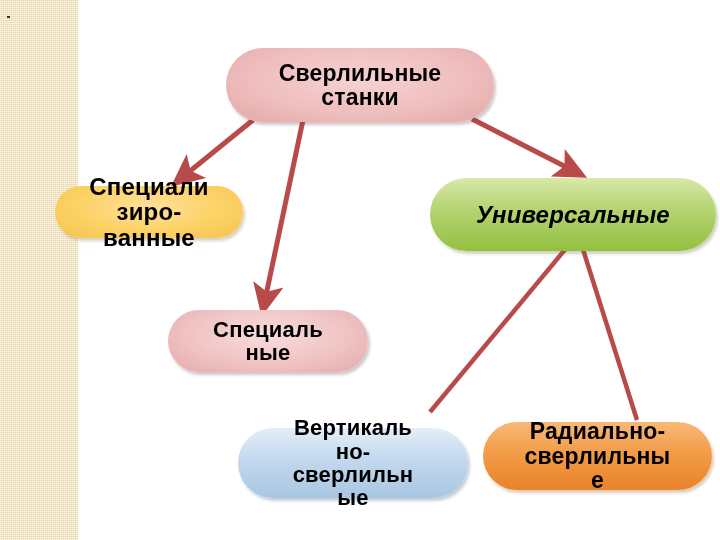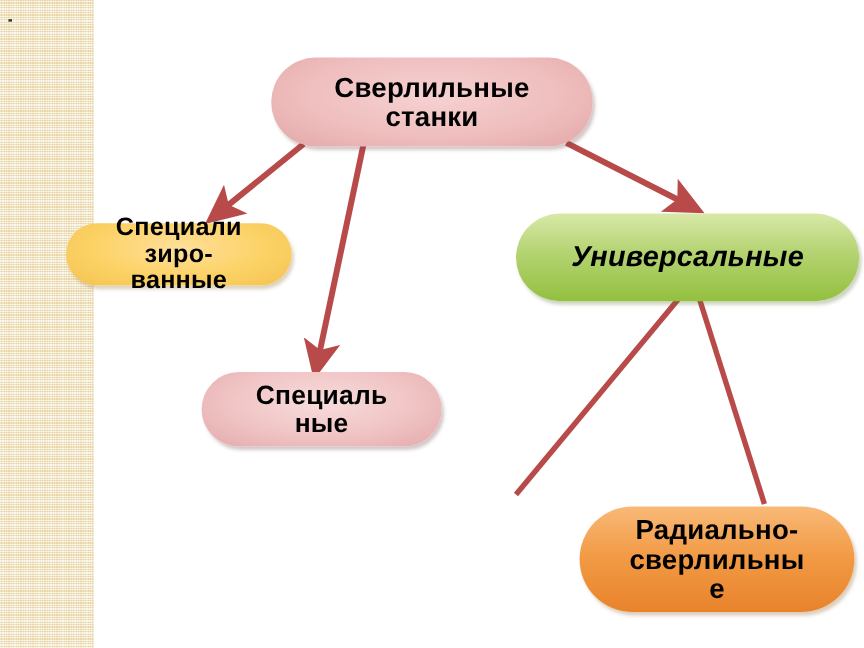--- a/index.html
+++ b/index.html
@@ -74,21 +74,21 @@
   #node-root {
     left: 226px; top: 48px; width: 268px; height: 74px;
     background: radial-gradient(ellipse at 50% 42%, #f6d2d2 0%, #efbdbd 58%, #e2a7a7 100%);
     box-shadow: 2px 3px 3px rgba(110,70,70,0.30);
     font-size: 23px;
   }
   #node-special-ized {
     left: 55px; top: 186px; width: 188px; height: 52px;
     background: radial-gradient(ellipse at 50% 40%, #ffdf9b 0%, #fcd265 55%, #f2c250 100%);
     box-shadow: 2px 3px 3px rgba(140,110,50,0.30);
-    font-size: 21px;
+    font-size: 24px;
   }
   #node-universal {
     left: 430px; top: 178px; width: 286px; height: 73px;
     background: linear-gradient(180deg, #d8e9a8 0%, #b6d474 42%, #93c03f 100%);
     box-shadow: 2px 3px 3px rgba(90,110,50,0.30);
     font-size: 24px;
     font-style: italic;
   }
   #node-special {
     left: 168px; top: 310px; width: 200px; height: 62px;
@@ -96,21 +96,21 @@
     box-shadow: 2px 3px 3px rgba(110,70,70,0.30);
     font-size: 22px;
   }
   #node-vertical {
     left: 238px; top: 428px; width: 230px; height: 70px;
     background: linear-gradient(180deg, #e4eef8 0%, #c3d8ed 45%, #a8c6e2 100%);
     box-shadow: 2px 3px 3px rgba(70,90,120,0.30);
     font-size: 22px;
   }
   #node-radial {
-    left: 483px; top: 422px; width: 229px; height: 88px;
+    left: 483px; top: 422px; width: 229px; height: 68px;
     background: linear-gradient(180deg, #f8b977 0%, #f29a45 48%, #e8832b 100%);
     box-shadow: 2px 3px 3px rgba(140,90,30,0.30);
     font-size: 23px;
   }
   #node-radial .label { width: 112%; }
   #node-universal .label { width: 100%; }
 </style>
 </head>
 <body>
 
@@ -160,20 +160,26 @@
 
   <div class="node" id="node-universal">
     <span class="label">Универсальные</span>
   </div>
 
   <div class="node" id="node-special">
     <span class="label">Специаль
 ные</span>
   </div>
 
+  <div class="node" id="node-vertical">
+    <span class="label">Вертикаль
+но-
+сверлильн
+ые</span>
+  </div>
 
   <div class="node" id="node-radial">
     <span class="label">Радиально-
 сверлильны
 е</span>
   </div>
 
 </div>
 
 </body></html>

